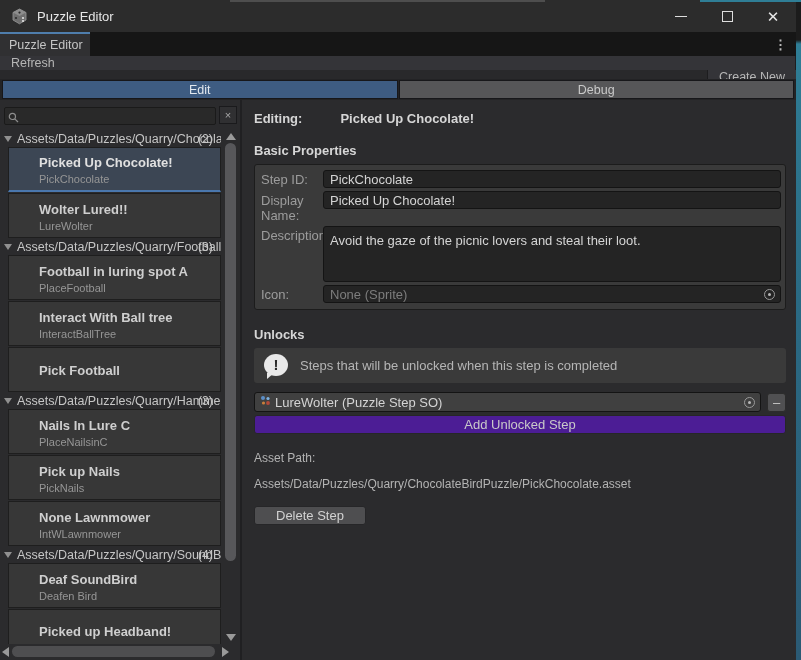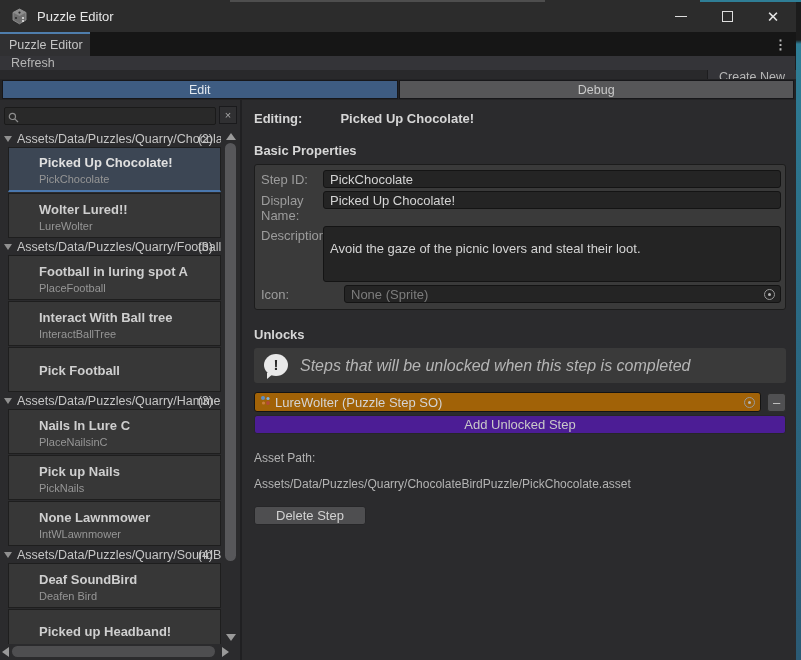--- a/index.html
+++ b/index.html
@@ -70,33 +70,33 @@
   
   .main { position:relative; flex:1; padding:11px 10px 0 12px; }
   .editing-row { display:flex; font-size:13px; font-weight:bold; color:#d6d6d6; }
   .editing-row .val { margin-left:38px; }
   .section-title { margin-top:17px; font-size:13px; font-weight:bold; color:#d6d6d6; }
   .props-box { margin-top:6px; background:#3a3a3a; border:1px solid #1c1c1c; border-radius:3px; padding:5px 4px 6px 6px; width:532px; }
   .prow { display:flex; align-items:flex-start; margin-bottom:3px; }
   .prow:last-child { margin-bottom:0; }
   .plabel { width:62px; flex:none; font-size:13px; color:#9c9c9c; padding-top:2px; }
   .pfield { flex:1; height:18px; background:#242424; border:1px solid #141414; border-radius:3px; color:#d4d4d4; font-size:13px; padding:0 6px; display:flex; align-items:center; }
-  .pfield.area { height:56px; align-items:flex-start; padding-top:14px; }
-  .pfield.obj { position:relative; color:#7d7d7d;margin-left:21px; }
+  .pfield.area { height:56px; align-items:flex-start; padding-top:6px; }
+  .pfield.obj { position:relative; color:#7d7d7d; }
   .target { position:absolute; right:5px; top:3px; width:11px; height:11px; border:1px solid #9a9a9a; border-radius:50%; }
   .target::after { content:""; position:absolute; left:3px; top:3px; width:3px; height:3px; border-radius:50%; background:#b8b8b8; }
 
   .helpbox { margin-top:6px; width:532px; height:35px; background:#3a3a3a; border-radius:3px; display:flex; align-items:center; padding:0 10px; gap:11px; }
   .info-bubble { position:relative; width:25px; height:24px; flex:none; }
   .info-bubble .bubble { position:absolute; left:0; top:0; width:24px; height:22px; background:#e9e9e9; border-radius:50%; display:flex; align-items:center; justify-content:center; font-weight:bold; font-size:15px; color:#2a2a2a; }
   .info-bubble::after { content:""; position:absolute; left:3px; bottom:-1px; width:0; height:0; border-left:7px solid #e9e9e9; border-bottom:6px solid transparent; }
-  .help-text { font-size:16px; color:#b5b5b5;font-style:italic; }
+  .help-text { font-size:13px; color:#b5b5b5; }
 
   .obj-row { margin-top:9px; width:532px; display:flex; gap:6px; align-items:center; }
-  .obj-field { position:relative; flex:1; height:20px; background:#a16207; border:1px solid #141414; border-radius:3px; display:flex; align-items:center; padding:0 22px 0 4px; gap:3px; }
+  .obj-field { position:relative; flex:1; height:20px; background:#404040; border:1px solid #141414; border-radius:3px; display:flex; align-items:center; padding:0 22px 0 4px; gap:3px; }
   .obj-name { font-size:13px; color:#d4d4d4; }
   .obj-field .target { top:4px; }
   .minus-btn { width:19px; height:19px; flex:none; background:#505052; border:1px solid #2c2c2c; border-radius:3px; color:#cccccc; font-size:13px; display:flex; align-items:center; justify-content:center; }
   .add-btn { margin-top:3px; width:532px; height:19px; background:#4c1d95; border:1px solid #262628; border-radius:3px; color:#c9c9c9; font-size:13px; display:flex; align-items:center; justify-content:center; }
 
   .path-label { margin-top:17px; font-size:12px; color:#b3b3b3; }
   .path-value { margin-top:12px; font-size:12px; color:#b3b3b3; }
   .delete-btn { margin-top:15px; display:inline-flex; align-items:center; justify-content:center; height:19px; padding:0 21px; background:#4e4e50; border:1px solid #262628; border-radius:3px; color:#d2d2d2; font-size:13px; }
 
   

